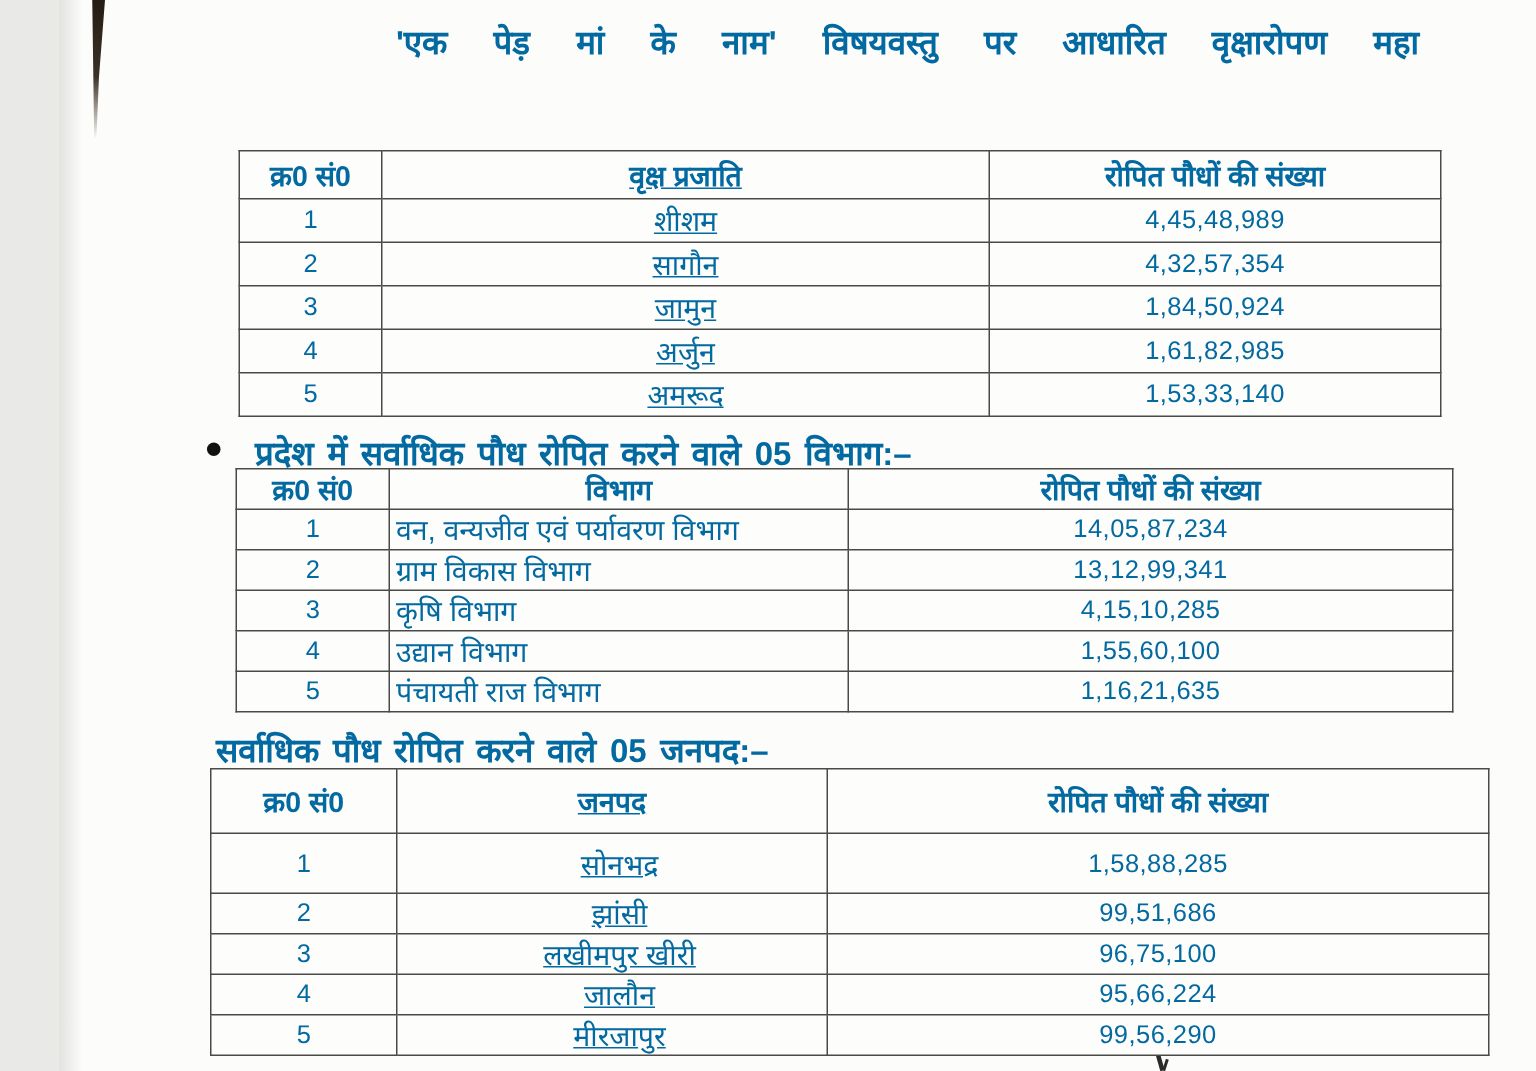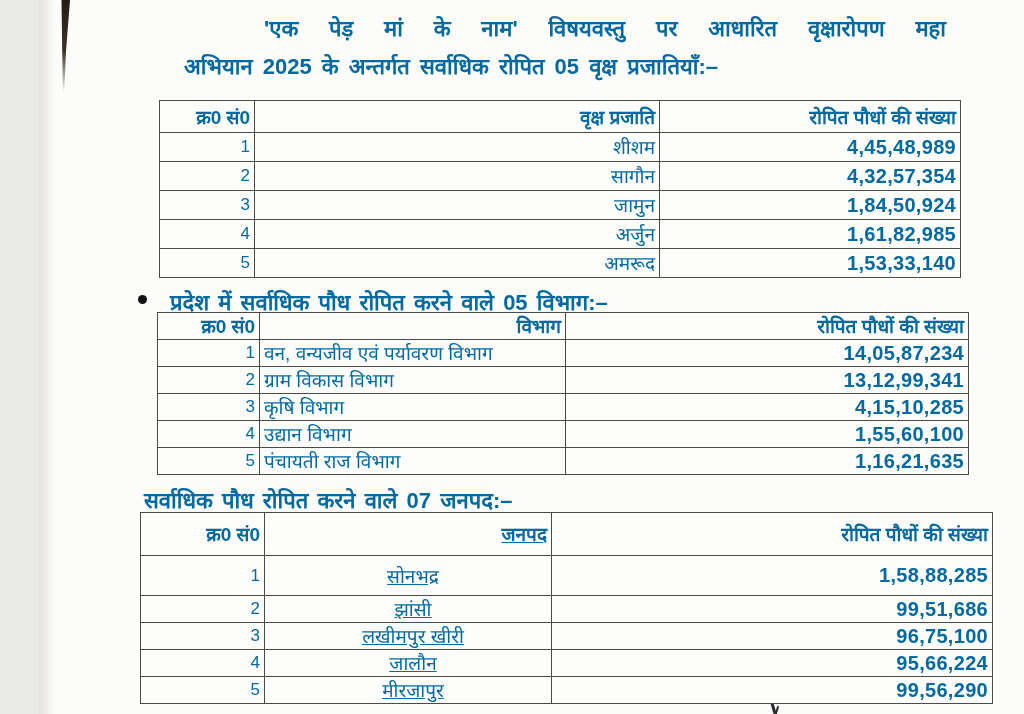--- a/index.html
+++ b/index.html
@@ -62,32 +62,32 @@
   }
   
   table.doc-table {
     position: absolute;
     border-collapse: collapse;
     table-layout: fixed;
     background: #fdfdfc;
   }
   .doc-table th, .doc-table td {
     border: 1.4px solid #4a4a48;
-    text-align: right;
+    text-align: center;
     vertical-align: middle;
     padding: 0 4px;
     overflow: hidden;
   }
   .doc-table th { font-size: 19px; font-weight: bold; }
   .doc-table td.c0 { font-size: 17px; }
   .doc-table td.c1 { font-size: 19px; }
-  .doc-table td.c2 { font-size: 20px; letter-spacing: 0.3px; font-weight: bold; }
+  .doc-table td.c2 { font-size: 17px; letter-spacing: 0.3px; }
   
   .t0 { left: 120px; top: 100px; }
-  .t0 .c0 { width: 86px; }  .t0 .c1 { width: 396px; } .t0 .c2 { width: 292px; }
+  .t0 .c0 { width: 86px; }  .t0 .c1 { width: 396px; text-decoration: underline; } .t0 .c2 { width: 292px; }
   .t0 th { height: 31px; }
   .t0 td { height: 28px; }
   
   .t1 { left: 118px; top: 312px; }
   .t1 .c0 { width: 93px; }  .t1 .c1 { width: 297px; } .t1 .c2 { width: 394px; }
   .t1 th { height: 24px; }
   .t1 td { height: 26px; }
   .t1 td.c1 { text-align: left; padding-left: 4px; }
   
   .t2 { left: 101px; top: 512px; }
@@ -102,21 +102,20 @@
 
 <div class="page">
 
   <div class="edge-shade"></div>
   <div class="corner-sliver"></div>
   <div class="speck-1"></div>
   <div class="speck-2"></div>
   <div class="pen-mark"></div>
 
   <div class="title-line-1">'एक पेड़ मां के नाम' विषयवस्तु पर आधारित वृक्षारोपण महा</div>
-  <div class="title-line-2">अभियान 2025 के अन्तर्गत सर्वाधिक रोपित 05 वृक्ष प्रजातियाँ:–</div>
 
   <table class="doc-table t0">
     <thead>
         <tr>
           <th class="c0">क्र0 सं0</th>
           <th class="c1">वृक्ष प्रजाति</th>
           <th class="c2">रोपित पौधों की संख्या</th>
         </tr>
       </thead>
     <tbody>
@@ -181,21 +180,21 @@
           <td class="c2">1,55,60,100</td>
         </tr>
         <tr>
           <td class="c0">5</td>
           <td class="c1">पंचायती राज विभाग</td>
           <td class="c2">1,16,21,635</td>
         </tr>
       </tbody>
   </table>
 
-  <div class="section-heading heading-districts">सर्वाधिक पौध रोपित करने वाले 07 जनपद:–</div>
+  <div class="section-heading heading-districts">सर्वाधिक पौध रोपित करने वाले 05 जनपद:–</div>
 
   <table class="doc-table t2">
     <thead>
         <tr>
           <th class="c0">क्र0 सं0</th>
           <th class="c1">जनपद</th>
           <th class="c2">रोपित पौधों की संख्या</th>
         </tr>
       </thead>
     <tbody>

